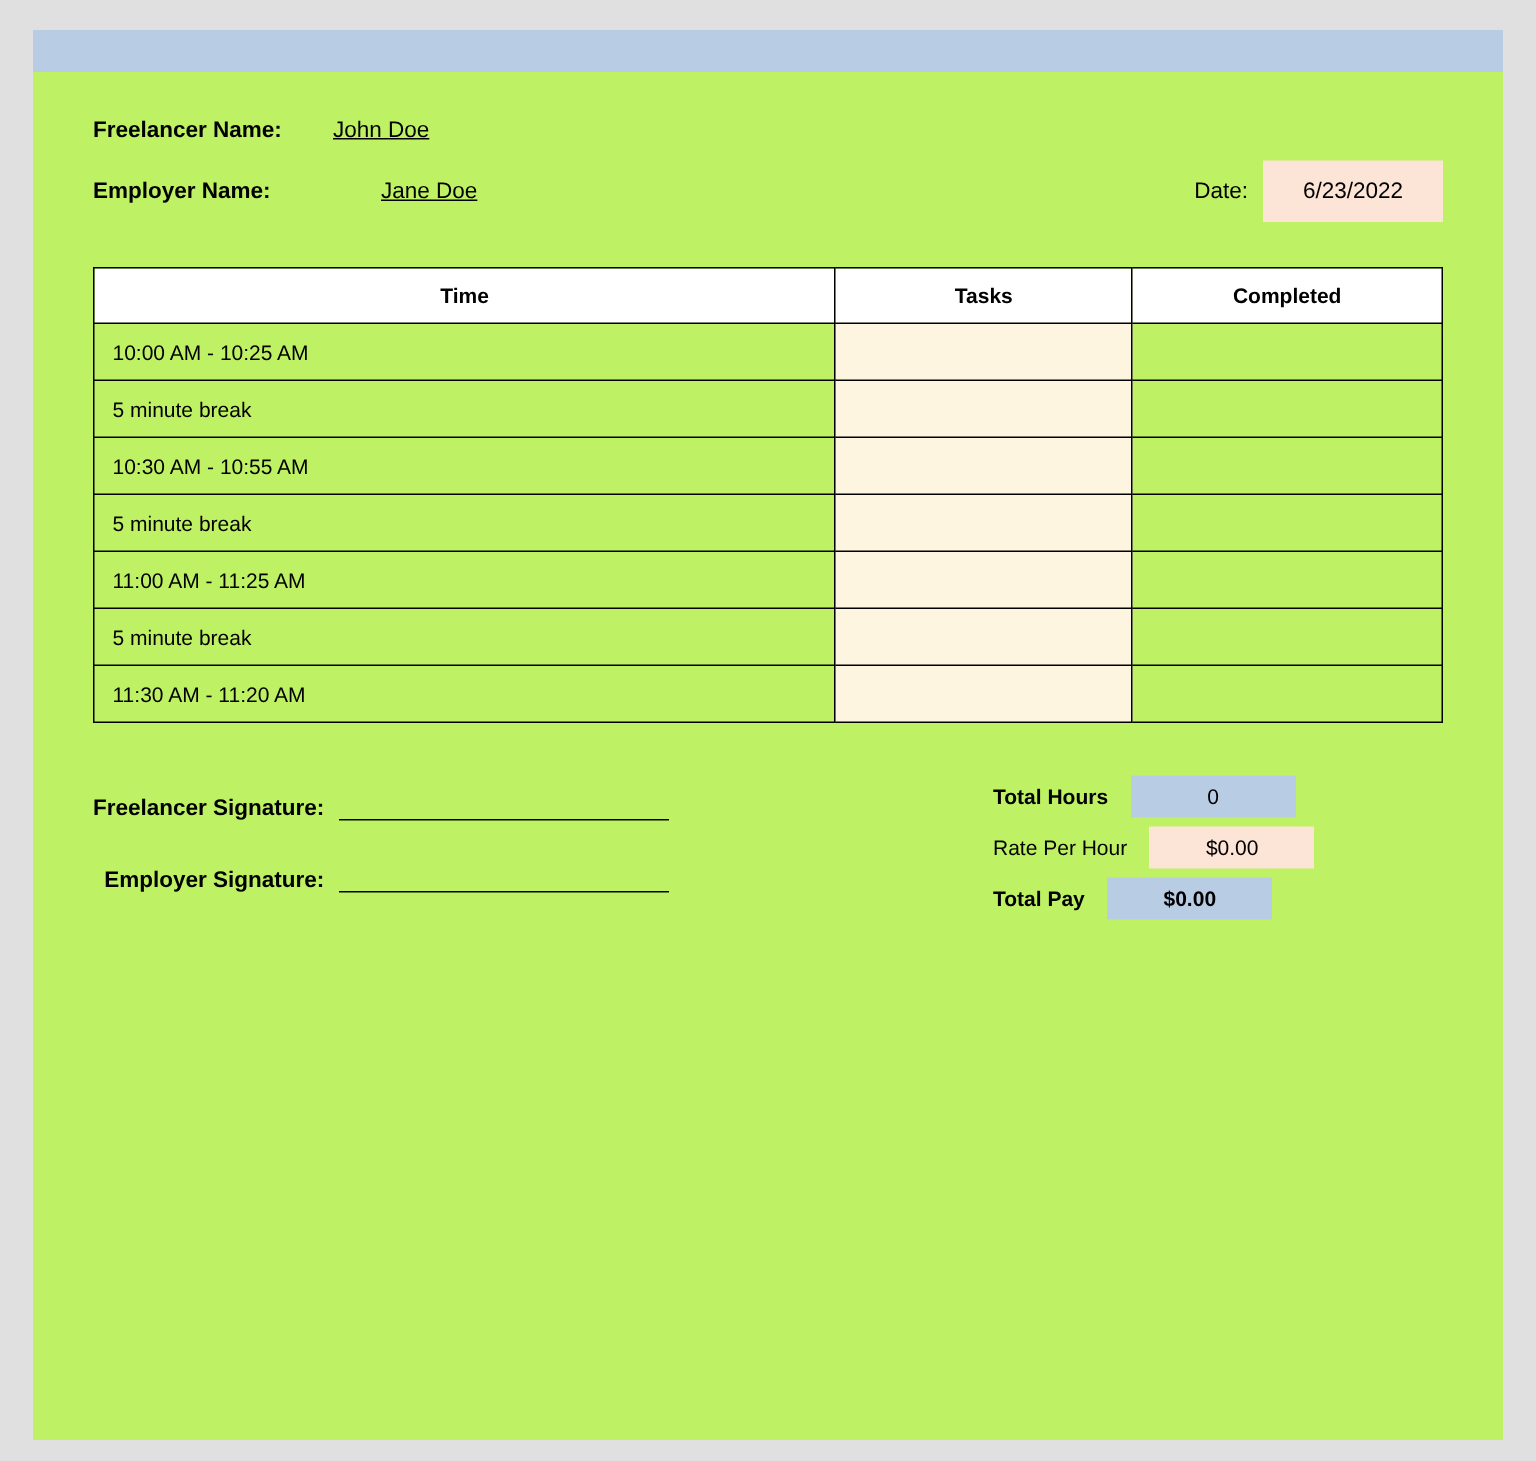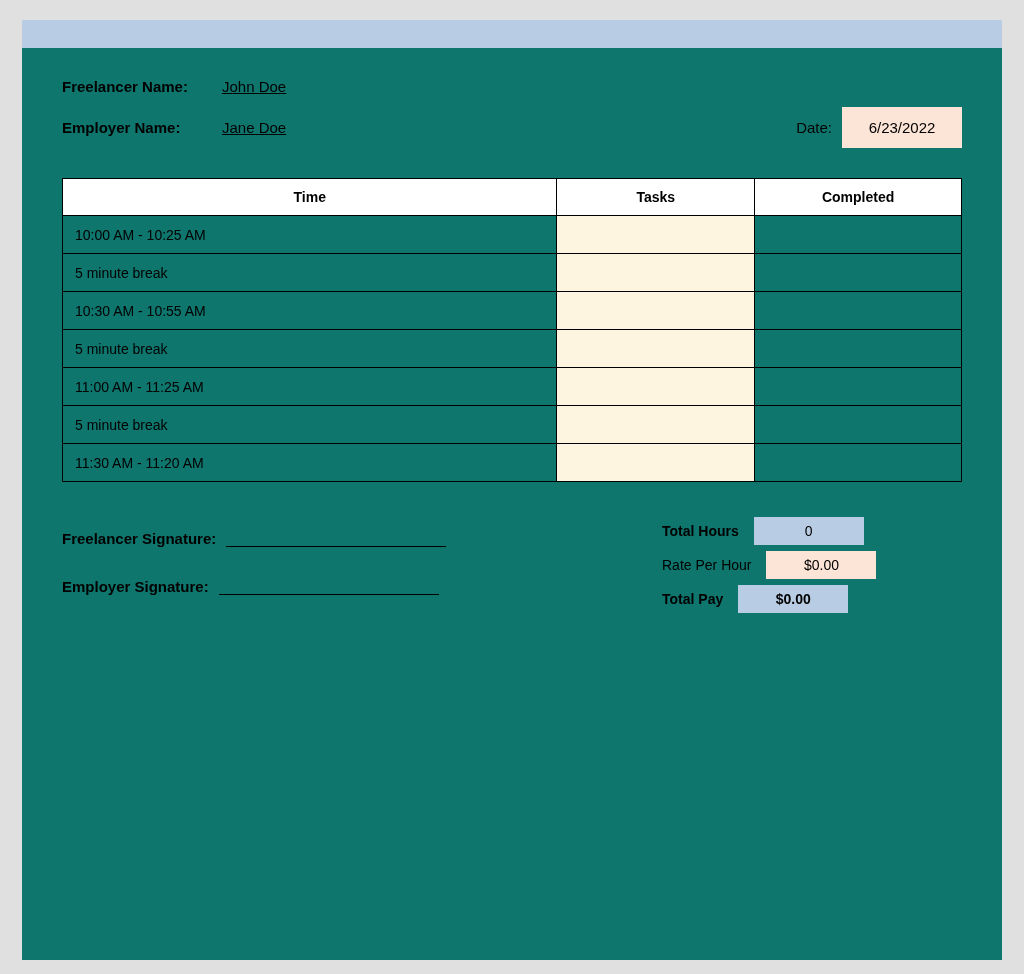--- a/index.html
+++ b/index.html
@@ -13,21 +13,21 @@
       display: flex;
       justify-content: center;
       align-items: flex-start;
       min-height: 974px;
       font-family: Arial, sans-serif;
       font-size: 14px;
       padding: 20px;
     }
 
     .page {
-      background: #0f766e;
+      background: #bef264;
       width: 980px;
       min-height: 940px;
       padding: 0;
       position: relative;
     }
 
     .header-bar {
       background: #b8cce4;
       height: 28px;
       width: 100%;
@@ -133,20 +133,21 @@
       justify-content: space-between;
       align-items: flex-start;
       padding: 0 0 20px 0;
     }
 
     .signatures {
       display: flex;
       flex-direction: column;
       gap: 28px;
       padding-top: 10px;
+      align-items: flex-end;
     }
 
     .signature-row {
       display: flex;
       align-items: flex-end;
       gap: 10px;
     }
 
     .signature-label {
       font-weight: bold;
@@ -210,21 +211,21 @@
   <div class="header-bar"></div>
 
   <div class="content">
 
     <div class="info-section">
       <div class="info-row">
         <span class="info-label">Freelancer Name:</span>
         <span class="info-value">John Doe</span>
       </div>
       <div class="info-row-split">
-        <div style="display:flex; align-items:center;">
+        <div style="display:flex; align-items:center;gap:32px;">
           <span class="info-label">Employer Name:</span>
           <span class="info-value">Jane Doe</span>
         </div>
         <div class="date-group">
           <span class="date-label">Date:</span>
           <span class="date-value">6/23/2022</span>
         </div>
       </div>
     </div>
 

